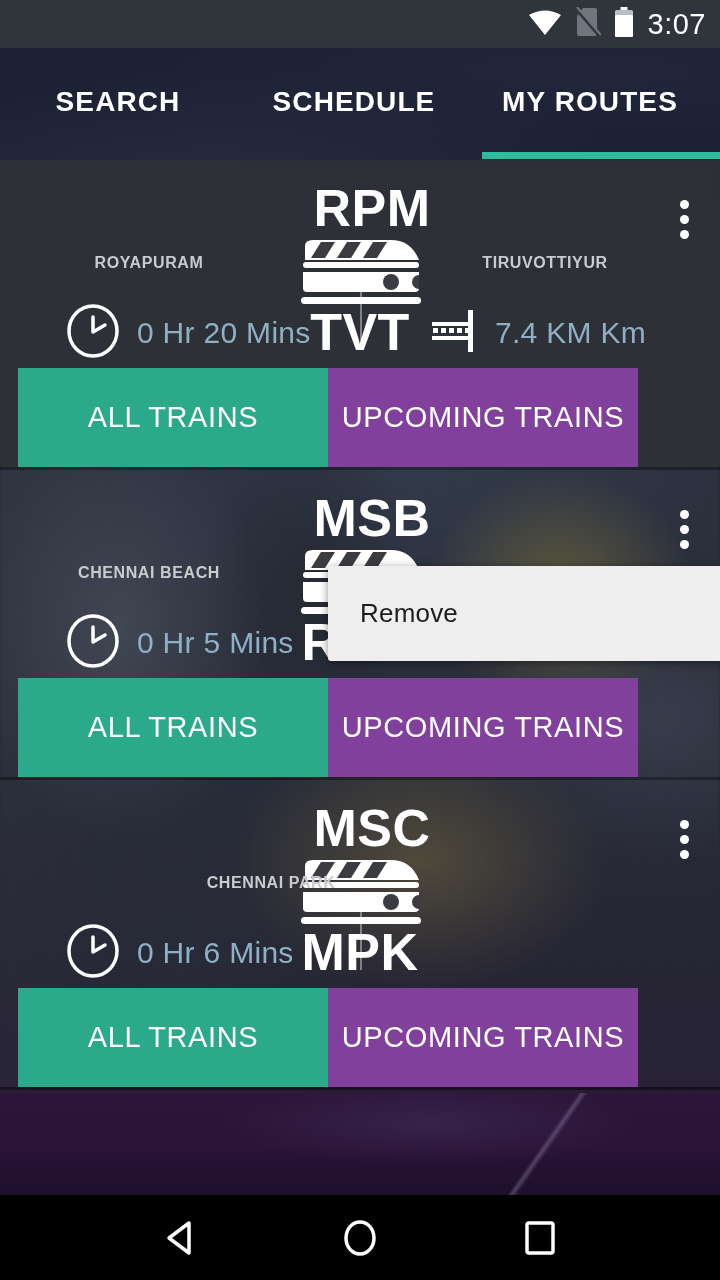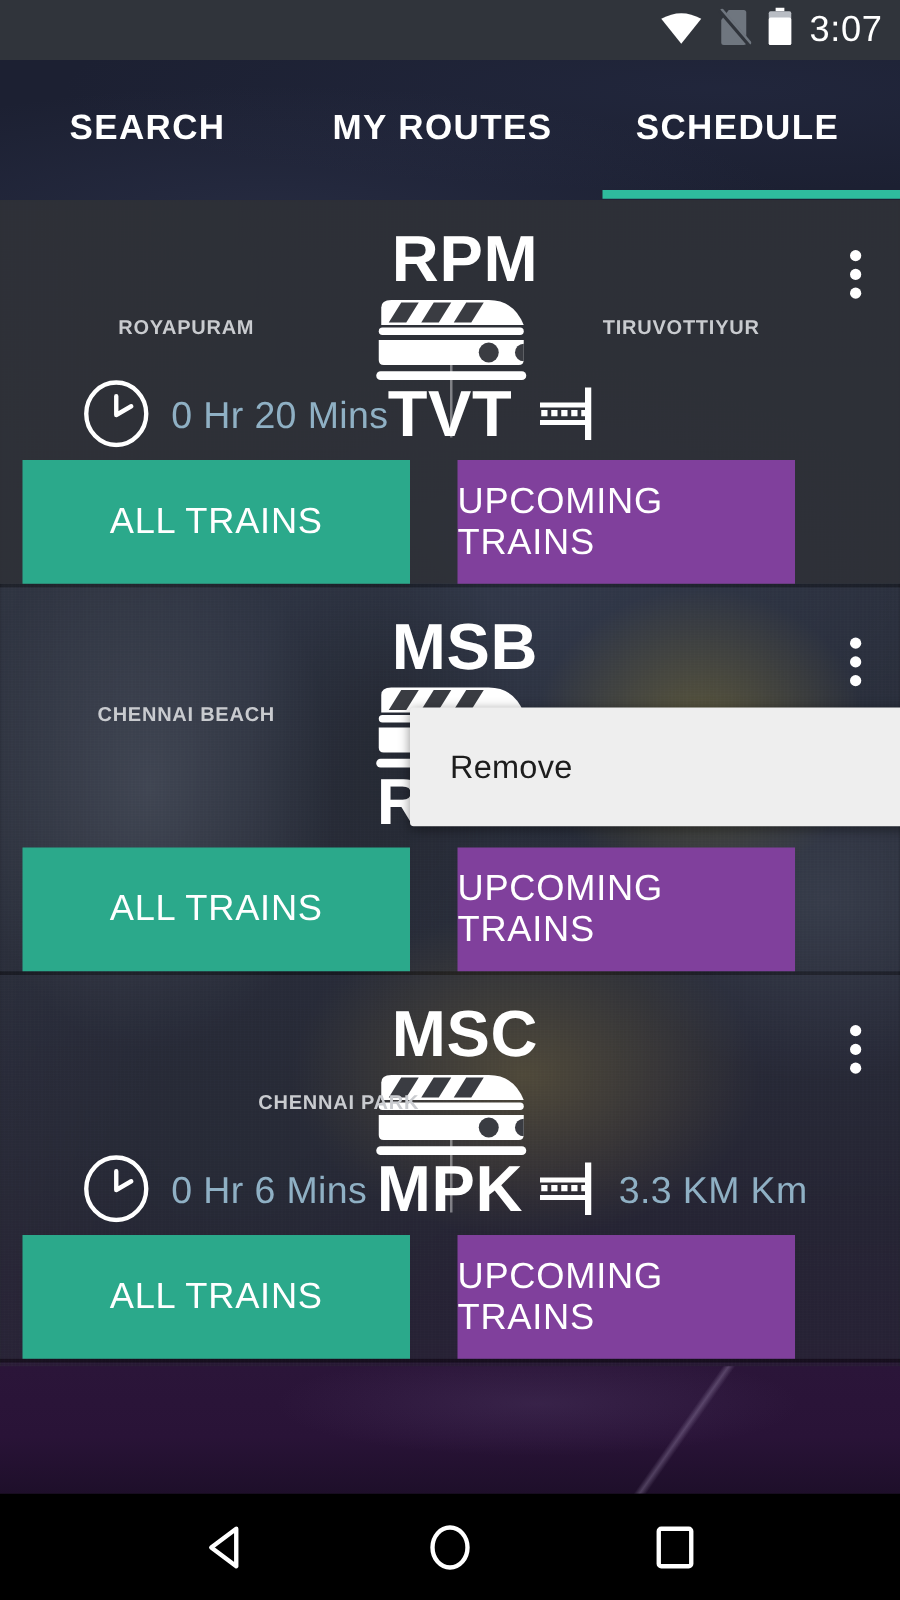--- a/index.html
+++ b/index.html
@@ -279,22 +279,21 @@
     font-weight: 400;
     letter-spacing: 0.6px;
     box-sizing: border-box;
   }
   .btn-all {
     width: 310px;
     margin-left: 18px;
     background: #2ba98b;
   }
   .btn-upcoming {
-    width: 270px;
-    margin-left: 38px;
+    width: 310px;
     background: #80409c;
   }
 
   
   #popup-menu {
     position: absolute;
     left: 328px;
     top: 566px;
     width: 400px;
     height: 95px;
@@ -382,22 +381,22 @@
         <rect x="1" y="3" width="18" height="27" rx="1.5" fill="#b9bdc4"></rect>
         <rect x="1" y="8" width="18" height="22" rx="1.5" fill="#ffffff"></rect>
       </svg>
     </span>
     <span id="status-clock">3:07</span>
   </div>
 
   <div id="tab-bar">
     <div id="tab-row">
       <div class="tab">SEARCH</div>
+      <div class="tab">SCHEDULE</div>
       <div class="tab">MY ROUTES</div>
-      <div class="tab">SCHEDULE</div>
     </div>
   </div>
   <div id="tab-indicator"></div>
 
   <div id="content">
     <div id="bg-photo"></div>
     <div id="bg-noise"></div>
 
     <div id="card-list">
 
@@ -452,20 +451,21 @@
                   <rect x="2" y="32" width="40" height="4" fill="#ffffff"></rect>
                   <g fill="#ffffff">
                     <rect x="3" y="24" width="5" height="5"></rect>
                     <rect x="11" y="24" width="5" height="5"></rect>
                     <rect x="19" y="24" width="5" height="5"></rect>
                     <rect x="27" y="24" width="5" height="5"></rect>
                     <rect x="35" y="24" width="5" height="5"></rect>
                   </g>
                 </svg>
               </span>
+              <span class="meta-text">7.4 KM Km</span>
             </div>
           </div>
           <div class="meta-divider"></div>
 
           <div class="btn-row">
             <div class="action-btn btn-all">ALL TRAINS</div>
             <div class="action-btn btn-upcoming">UPCOMING TRAINS</div>
           </div>
 
         </div>
@@ -498,20 +498,29 @@
             </div>
           </div>
 
           <div class="name-row">
             <div class="station-name from">CHENNAI BEACH</div>
             <div class="name-gap"></div>
             <div class="station-name to"></div>
           </div>
 
           <div class="meta-row">
+            <div class="meta dur">
+              <span>
+                <svg width="54" height="54" viewBox="0 0 54 54">
+                  <ellipse cx="27" cy="27" rx="24" ry="25" fill="none" stroke="#ffffff" stroke-width="3.5"></ellipse>
+                  <path d="M27 13 L27 28 L39 21" fill="none" stroke="#ffffff" stroke-width="3.5" stroke-linecap="round" stroke-linejoin="round"></path>
+                </svg>
+              </span>
+              <span class="meta-text">0 Hr 5 Mins</span>
+            </div>
             <div class="meta dis">
               <span class="meta-text"></span>
             </div>
           </div>
           <div class="meta-divider"></div>
 
           <div class="btn-row">
             <div class="action-btn btn-all">ALL TRAINS</div>
             <div class="action-btn btn-upcoming">UPCOMING TRAINS</div>
           </div>
@@ -553,37 +562,20 @@
 
           <div class="meta-row">
             <div class="meta dur">
               <span>
                 <svg width="54" height="54" viewBox="0 0 54 54">
                   <ellipse cx="27" cy="27" rx="24" ry="25" fill="none" stroke="#ffffff" stroke-width="3.5"></ellipse>
                   <path d="M27 13 L27 28 L39 21" fill="none" stroke="#ffffff" stroke-width="3.5" stroke-linecap="round" stroke-linejoin="round"></path>
                 </svg>
               </span>
               <span class="meta-text">0 Hr 6 Mins</span>
-            </div>
-            <div class="meta dis">
-              <span>
-                <svg width="48" height="54" viewBox="0 0 48 54">
-                  <rect x="38" y="6" width="5" height="42" fill="#ffffff"></rect>
-                  <rect x="2" y="18" width="40" height="4" fill="#ffffff"></rect>
-                  <rect x="2" y="32" width="40" height="4" fill="#ffffff"></rect>
-                  <g fill="#ffffff">
-                    <rect x="3" y="24" width="5" height="5"></rect>
-                    <rect x="11" y="24" width="5" height="5"></rect>
-                    <rect x="19" y="24" width="5" height="5"></rect>
-                    <rect x="27" y="24" width="5" height="5"></rect>
-                    <rect x="35" y="24" width="5" height="5"></rect>
-                  </g>
-                </svg>
-              </span>
-              <span class="meta-text">3.3 KM Km</span>
             </div>
           </div>
           <div class="meta-divider"></div>
 
           <div class="btn-row">
             <div class="action-btn btn-all">ALL TRAINS</div>
             <div class="action-btn btn-upcoming">UPCOMING TRAINS</div>
           </div>
 
         </div>

